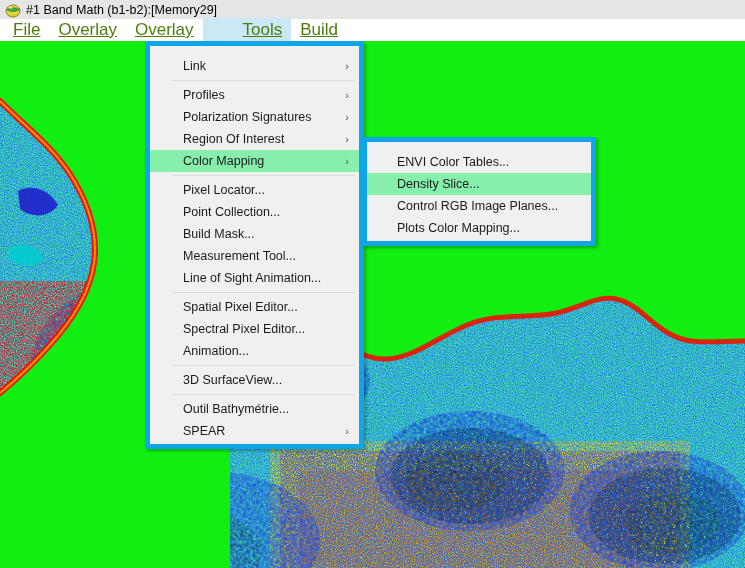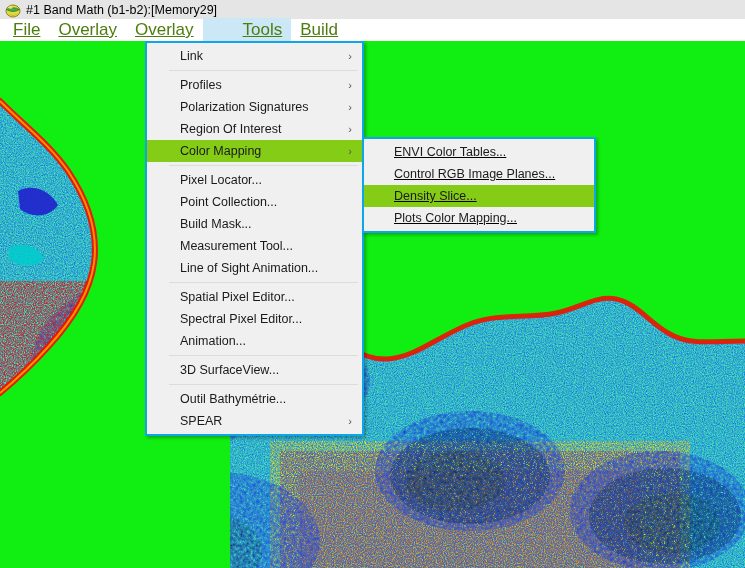--- a/index.html
+++ b/index.html
@@ -74,50 +74,49 @@
     width: 745px; height: 527px;
     background: #11ee11;
     overflow: hidden;
   }
   #raster-svg { display: block; width: 745px; height: 527px; }
 
   
   .menu-popup {
     position: absolute;
     background: #f0f0f0;
-    border: 2px solid #0ea5e9;
+    border: 5px solid #0ea5e9;
     box-shadow: 2px 2px 3px rgba(0,0,0,0.28);
-    padding: 2px 0 2px 0;
+    padding: 9px 0 2px 0;
     z-index: 50;
   }
   .menu-popup.tools {
     left: 145px; top: 41px;
     width: 219px;
   }
   .menu-popup.submenu {
     left: 362px; top: 137px;
     width: 234px;
     z-index: 60;
-    text-decoration: underline;
   }
   .menu-row {
     position: relative;
     height: 22px;
     display: flex;
     align-items: center;
     padding-left: 33px;
     padding-right: 10px;
     font-size: 12.5px;
     color: #1a1a1a;
     white-space: nowrap;
     cursor: default;
   }
   .menu-popup.submenu .menu-row { padding-left: 30px; }
   .menu-row.highlight {
-    background: #84cc16;
+    background: #86efac;
   }
   .menu-row .label { flex: 1 1 auto; }
   .menu-row .chev {
     flex: 0 0 auto;
     width: 10px;
     text-align: right;
     color: #555555;
     font-size: 11px;
     line-height: 1;
   }
@@ -345,24 +344,24 @@
     <div class="menu-row">
       <span class="label">SPEAR</span>
       <span class="chev">›</span>
     </div>
   </div>
 
   <div class="menu-popup submenu">
     <div class="menu-row">
       <span class="label">ENVI Color Tables...</span>
     </div>
-    <div class="menu-row">
-      <span class="label">Control RGB Image Planes...</span>
-    </div>
     <div class="menu-row highlight">
       <span class="label">Density Slice...</span>
     </div>
     <div class="menu-row">
+      <span class="label">Control RGB Image Planes...</span>
+    </div>
+    <div class="menu-row">
       <span class="label">Plots Color Mapping...</span>
     </div>
   </div>
 
 </div>
 
 </body></html>

